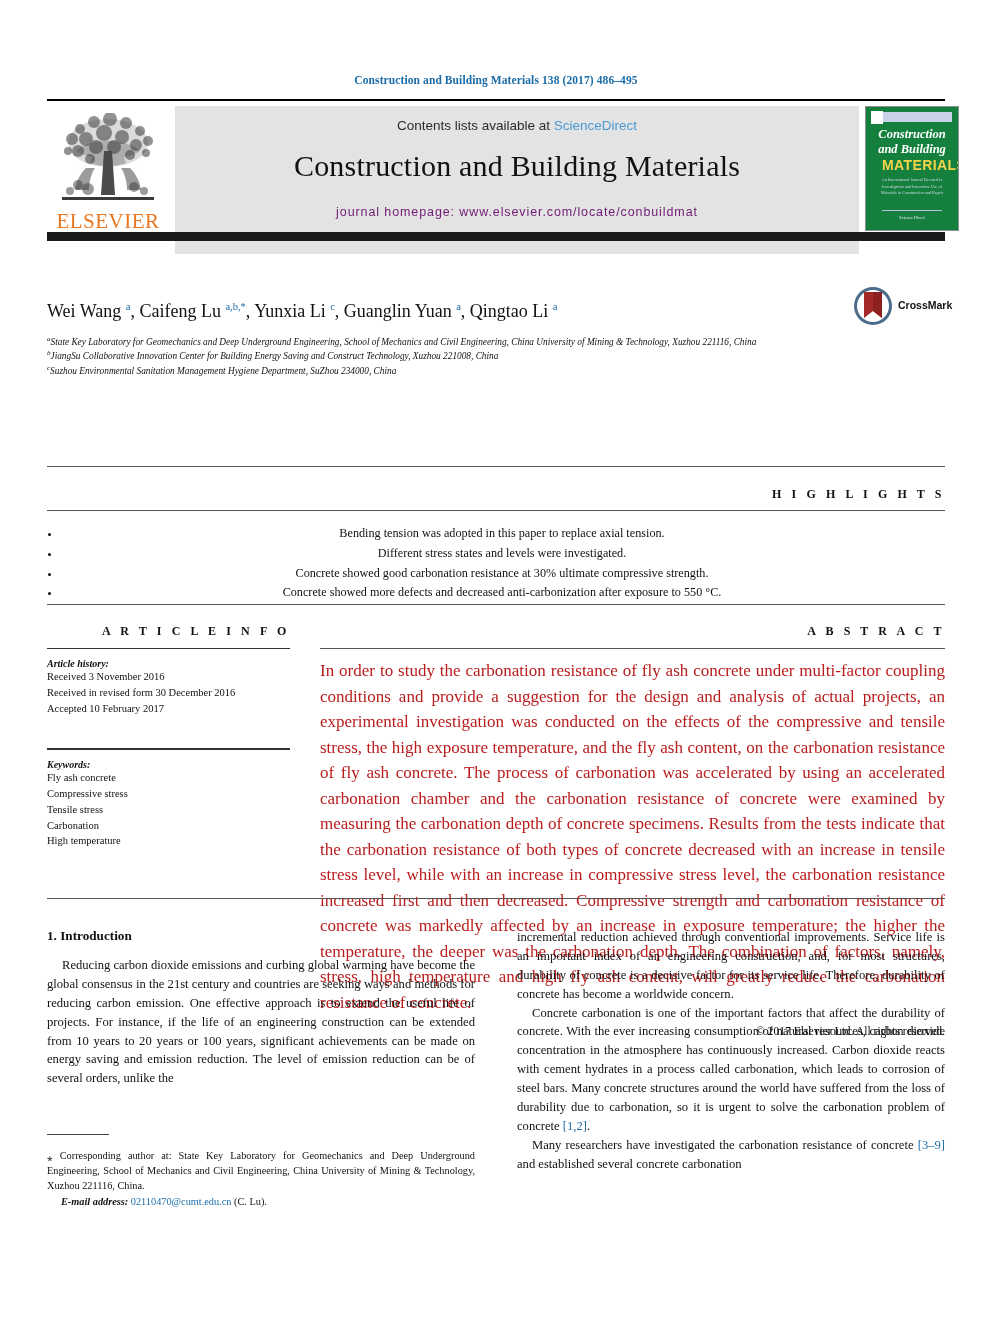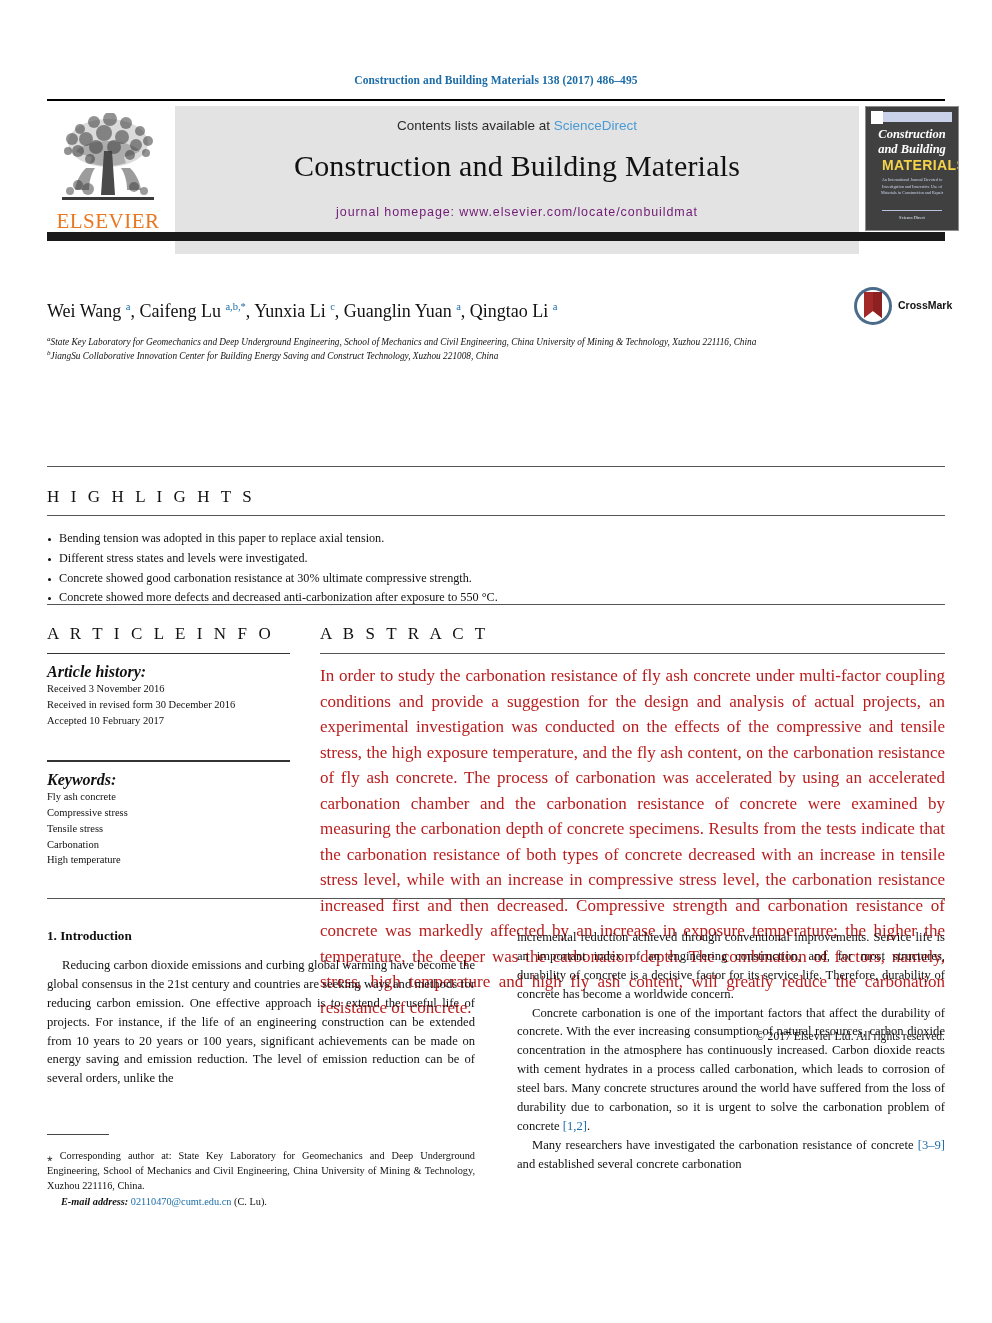--- a/index.html
+++ b/index.html
@@ -112,21 +112,21 @@
     font-family: "Liberation Sans", sans-serif;
     font-size: 12.5px;
     letter-spacing: 0.9px;
     color: #701a75;
   }
   .cover-thumb {
     position: absolute;
     left: 818px; top: 7px;
     width: 94px;
     height: 125px;
-    background: #404040;
+    background: #15803d;
     border: 1px solid #8e8e8e;
     box-sizing: border-box;
     overflow: hidden;
   }
   .cover-topbar {
     position: absolute;
     left: 7px; top: 5px;
     right: 6px;
     height: 10px;
     background: #c9d2e8;
@@ -250,40 +250,42 @@
   
   .rule-thin {
     position: absolute;
     height: 1px;
     background: #6f6f6f;
   }
 
   
   .sec-label {
     font-family: "Liberation Serif", serif;
-    font-weight: normal;
-    font-size: 17px;
+    font-weight: bold;
+    font-size: 12px;
     letter-spacing: 3.6px;
     color: #111;
+    text-align: right;
   }
   .highlights {
     position: absolute;
     left: 47px; top: 487px;
     width: 898px;
   }
   .hl-rule {
     margin-top: 8px;
     width: 898px;
     height: 1.2px;
     background: #555;
   }
   .hl-list {
     margin: 13px 0 0 0;
     padding: 0;
     list-style: none;
+    text-align: center;
   }
   .hl-list li {
     position: relative;
     padding-left: 12px;
     font-family: "Liberation Serif", serif;
     font-size: 12.2px;
     line-height: 1.62;
     color: #111;
   }
   .hl-list li::before {
@@ -305,21 +307,21 @@
     margin-top: 9px;
     width: 243px;
     height: 1.4px;
     background: #333;
   }
   .info-head {
     margin-top: 9px;
     font-family: "Liberation Serif", serif;
     font-style: italic;
     font-weight: bold;
-    font-size: 16px;
+    font-size: 10px;
     color: #111;
   }
   .info-line {
     font-family: "Liberation Serif", serif;
     font-size: 10.5px;
     line-height: 1.52;
     color: #111;
   }
   .kw-rule {
     margin-top: 31px;
@@ -533,20 +535,23 @@
 
     <div class="authors">Wei Wang <sup>a</sup>, Caifeng Lu <sup>a,b,</sup><sup>*</sup>, Yunxia Li <sup>c</sup>, Guanglin Yuan <sup>a</sup>, Qingtao Li <sup>a</sup></div>
 
     <div class="affiliations">
       <div class="affil">
         <sup>a</sup><span>State Key Laboratory for Geomechanics and Deep Underground Engineering, School of Mechanics and Civil Engineering, China University of Mining &amp; Technology, Xuzhou 221116, China</span>
       </div>
       <div class="affil">
         <sup>b</sup><span>JiangSu Collaborative Innovation Center for Building Energy Saving and Construct Technology, Xuzhou 221008, China</span>
       </div>
+      <div class="affil">
+        <sup>c</sup><span>Suzhou Environmental Sanitation Management Hygiene Department, SuZhou 234000, China</span>
+      </div>
     </div>
   </div>
 
   <div class="rule-thin" style="left:47px; top:466px; width:898px; background:#555;"></div>
 
   <div class="highlights">
     <div class="sec-label">H I G H L I G H T S</div>
     <div class="hl-rule"></div>
     <ul class="hl-list">
       <li>Bending tension was adopted in this paper to replace axial tension.</li>

